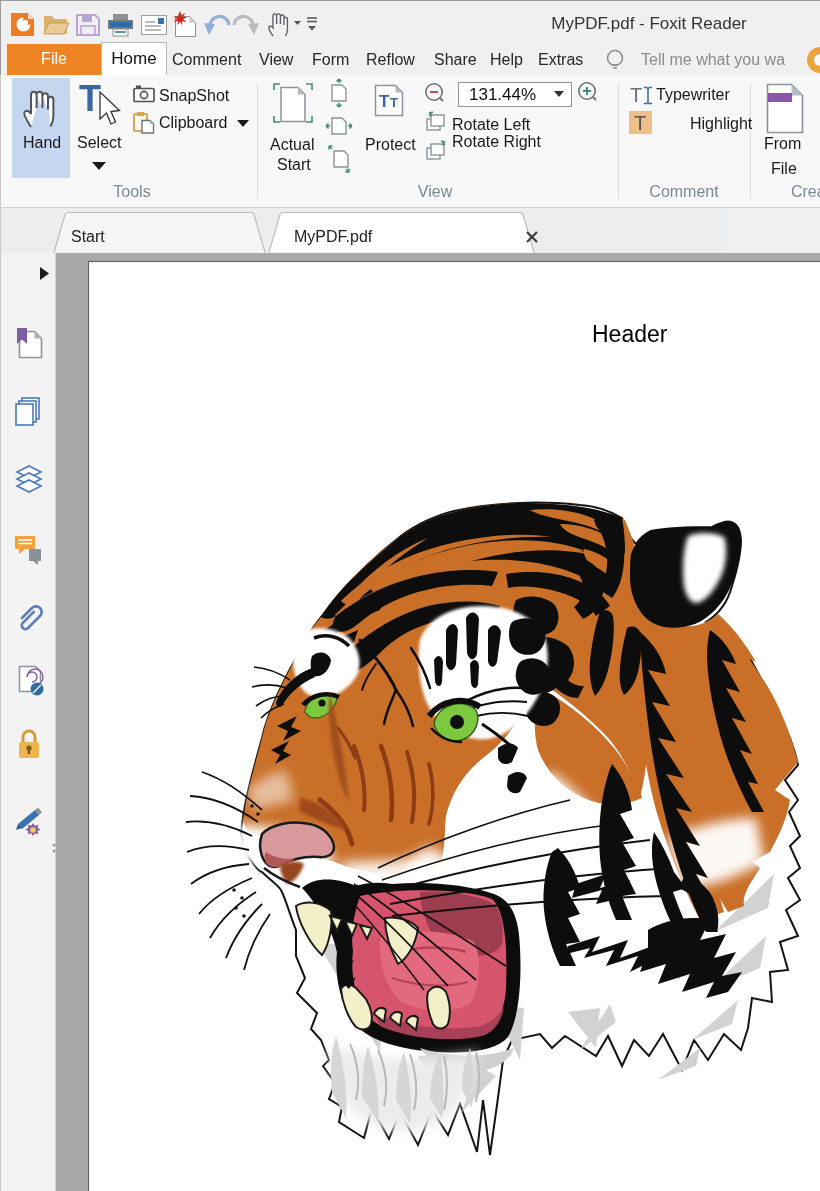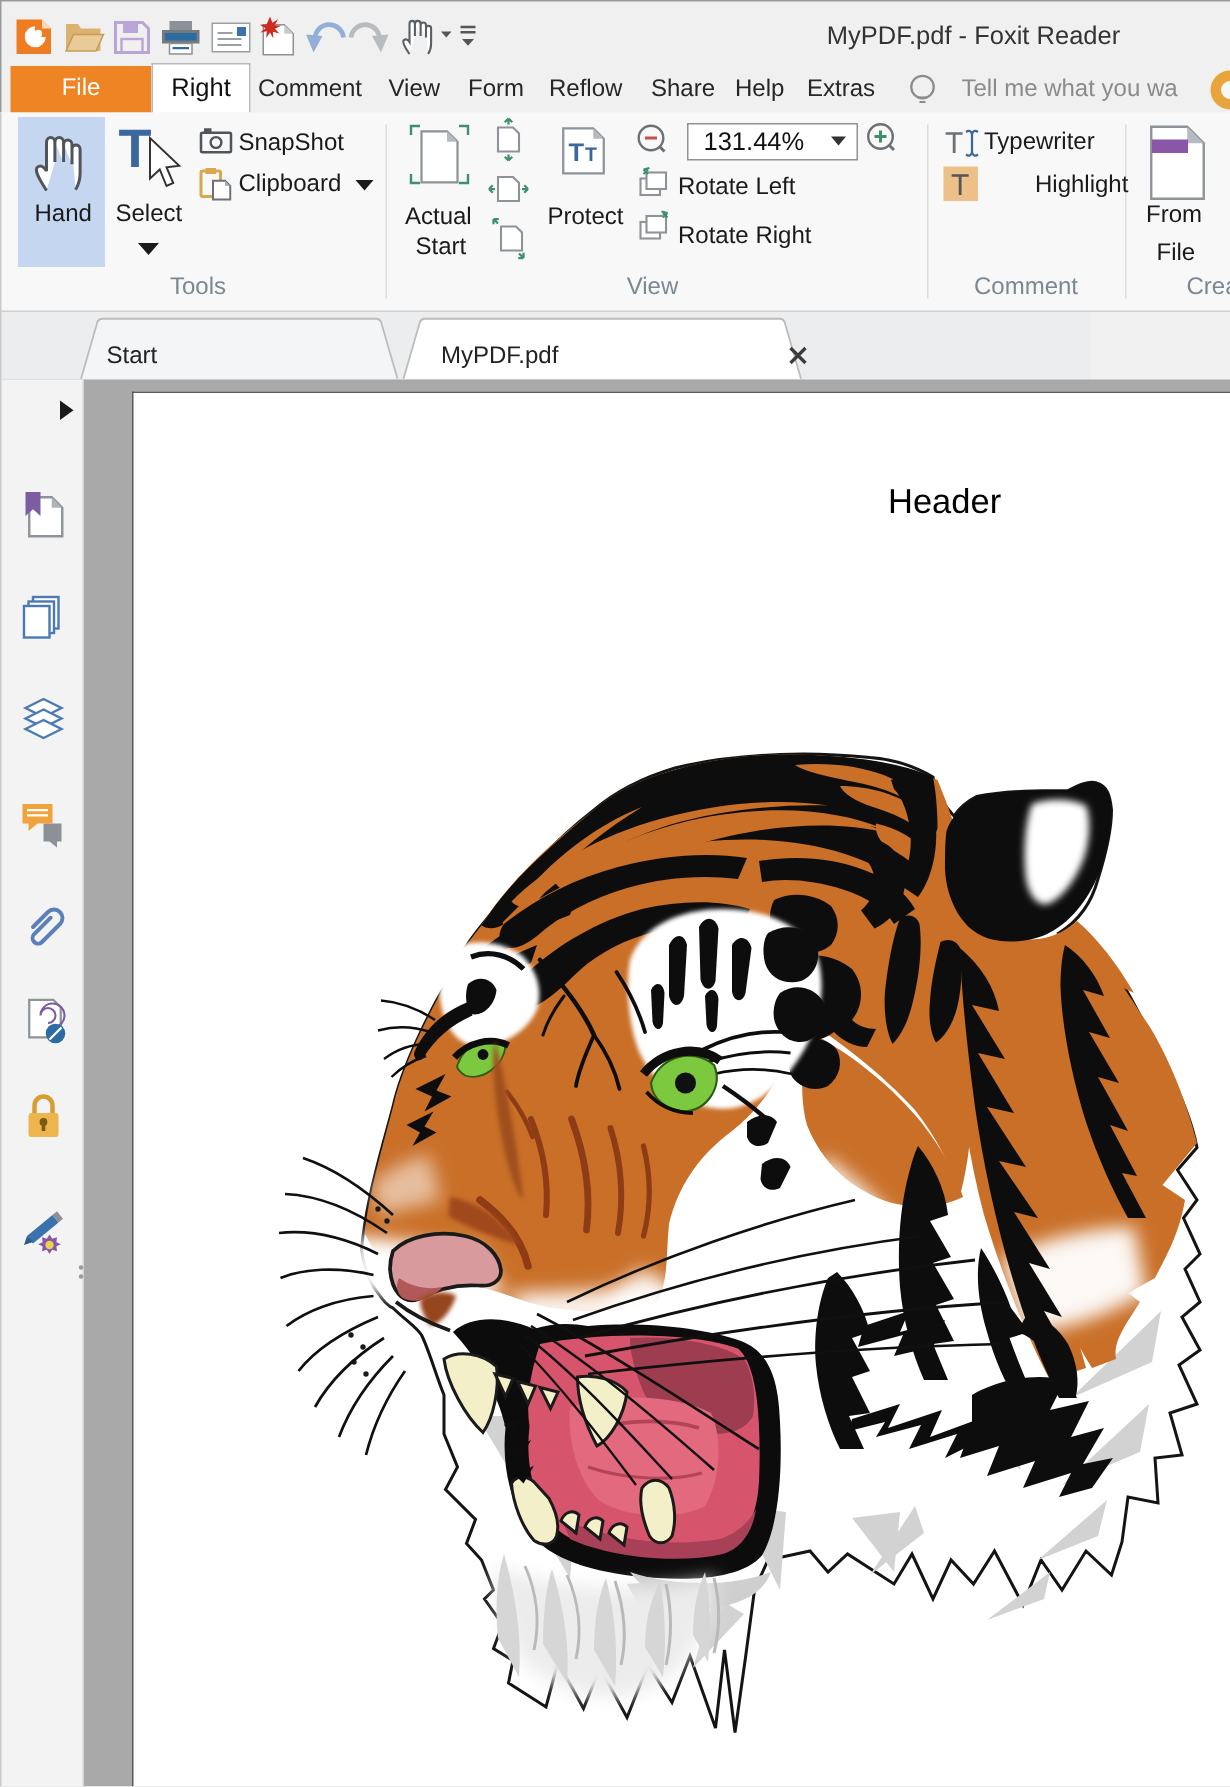--- a/index.html
+++ b/index.html
@@ -70,21 +70,21 @@
     <path d="M258,22 L247,23 L253,34 z" fill="#b9bcbf"></path>
 
     <path d="M272 35 c-2 -3 -5 -7 -4 -9 c1.2 -1.5 3 -0.6 4 1 v-12 c0 -2.8 3.6 -2.8 3.6 0 v8 m0 -8 c0 -2.8 3.8 -2.8 3.8 0 v8 m0 -7 c0 -2.6 3.6 -2.6 3.6 0 v8 m0 -6 c0 -2.4 3.4 -2.4 3.4 0 v10 c0 4 -2 7 -2 7" fill="#fff" stroke="#5a5f63" stroke-width="1.4"></path>
     <path d="M293 20 l7 0 l-3.5 4 z" fill="#555"></path>
     <path d="M306 17 l10 0 M306 20.5 l10 0" stroke="#555" stroke-width="1.6"></path>
     <path d="M307 25 l8 0 l-4 4.5 z" fill="#555"></path>
   </svg>
 </div>
 <div id="menurow" class="abs">
   <div id="filetab" class="abs">File</div>
-  <div id="hometab" class="abs">Right</div>
+  <div id="hometab" class="abs">Home</div>
   <div class="menuitem abs" style="left:171px">Comment</div>
   <div class="menuitem abs" style="left:258px">View</div>
   <div class="menuitem abs" style="left:311px">Form</div>
   <div class="menuitem abs" style="left:365px">Reflow</div>
   <div class="menuitem abs" style="left:433px">Share</div>
   <div class="menuitem abs" style="left:489px">Help</div>
   <div class="menuitem abs" style="left:537px">Extras</div>
   <div id="tellme" class="abs" style="left:640px">Tell me what you wa</div>
   <svg class="abs" style="left:600px;top:0" width="220" height="33" viewBox="0 0 220 33">
     <circle cx="14" cy="16" r="7.5" fill="none" stroke="#8b8b8b" stroke-width="1.5"></circle>
@@ -171,21 +171,21 @@
   </svg>
   <div class="rlabel" style="left:22px; top:59px;">Hand</div>
   <div class="rlabel" style="left:76px; top:59px;">Select</div>
   <div class="rlabel" style="left:158px; top:12px;">SnapShot</div>
   <div class="rlabel" style="left:158px; top:39px;">Clipboard</div>
   <div class="glabel" style="left:131px;">Tools</div>
   <div class="rlabel" style="left:269px; top:61px;">Actual</div>
   <div class="rlabel" style="left:276px; top:81px;">Start</div>
   <div class="rlabel" style="left:364px; top:61px;">Protect</div>
   <div class="rlabel" style="left:451px; top:41px;">Rotate Left</div>
-  <div class="rlabel" style="left:451px; top:74px;">Rotate Right</div>
+  <div class="rlabel" style="left:451px; top:58px;">Rotate Right</div>
   <div class="glabel" style="left:434px;">View</div>
   <div class="rlabel" style="left:655px; top:11px;">Typewriter</div>
   <div class="rlabel" style="left:655px; top:40px;margin-left:34px;">Highlight</div>
   <div class="glabel" style="left:683px;">Comment</div>
   <div class="rlabel" style="left:763px; top:60px;">From</div>
   <div class="rlabel" style="left:770px; top:85px;">File</div>
   <div class="glabel" style="left:814px;">Create</div>
 </div>
 <div id="tabbar" class="abs">
   <svg class="abs" style="left:0;top:0" width="820" height="45" viewBox="0 0 820 45">

